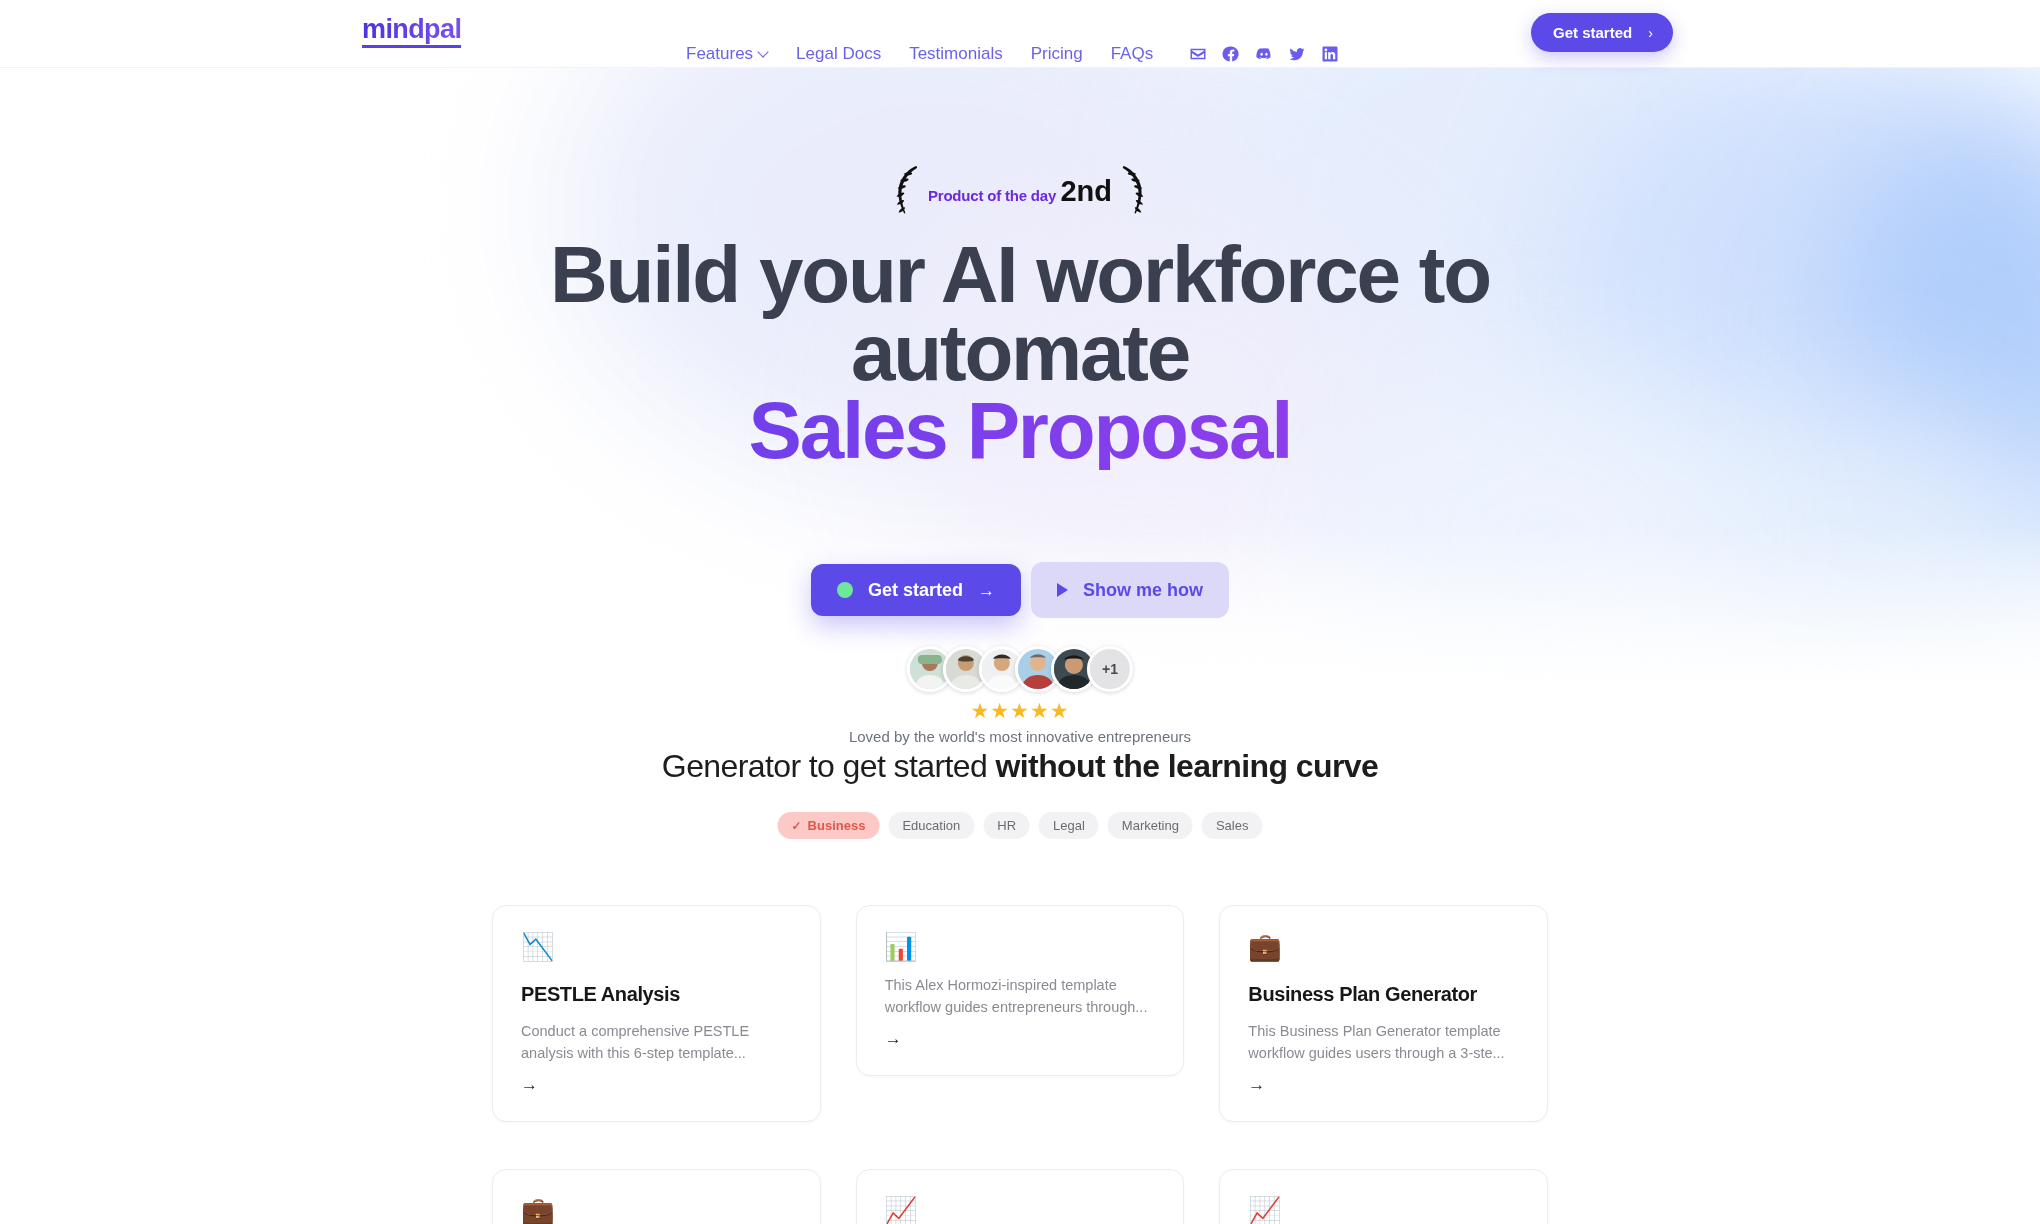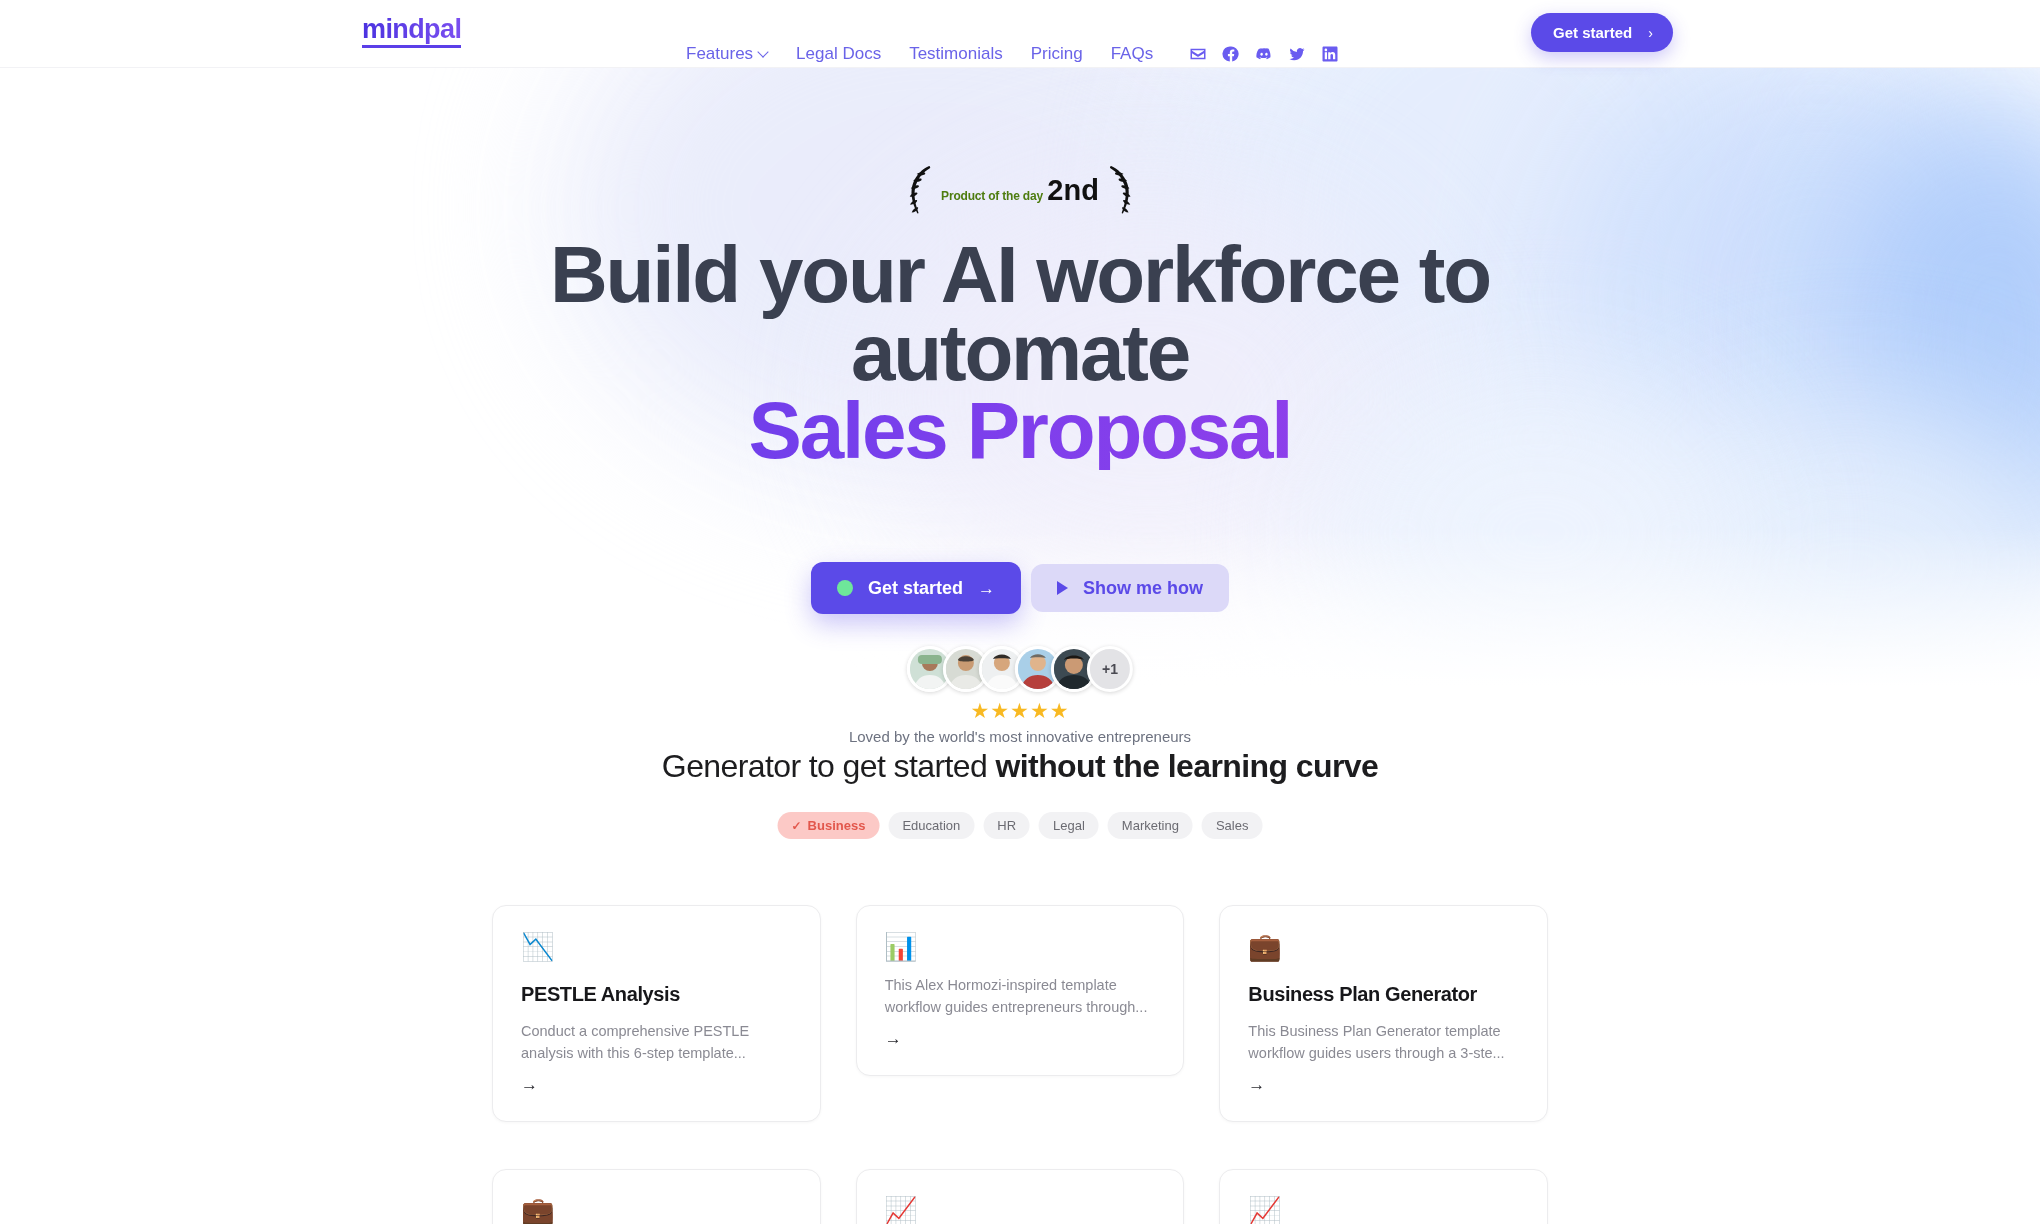--- a/index.html
+++ b/index.html
@@ -85,21 +85,21 @@
   
   .hero { position:absolute; left:0; top:68px; width:2040px; z-index:10; }
 
   .ph-badge {
     position:absolute; left:50%; transform:translateX(-50%); top:94px;
     display:flex; align-items:center; gap:4px; height:58px;
   }
   .laurel { font-size:0; line-height:0; }
   .laurel svg { display:block; }
   .ph-text { text-align:center; padding:0 4px; }
-  .ph-title { font-size:12px; font-weight:800; color:#4d7c0f; letter-spacing:-.2px; line-height:18px; white-space:nowrap; }
+  .ph-title { font-size:15px; font-weight:800; color:#6d28d9; letter-spacing:-.2px; line-height:18px; white-space:nowrap; }
   .ph-rank  { font-size:29px; font-weight:800; color:#111; line-height:26px; margin-top:1px; }
 
   .headline {
     position:absolute; left:50%; transform:translateX(-50%); top:168px;
     width:1560px; text-align:center;
     font-size:80px; line-height:78px; font-weight:800;
     letter-spacing:-2.2px; color:#3a4050;
     font-family:"Liberation Sans", sans-serif;
   }
   .headline .ln { display:block; }
@@ -116,21 +116,21 @@
     height:52px; padding:0 26px;
     background:#5b4ae8; color:#fff; border:none; border-radius:12px;
     display:flex; align-items:center; gap:15px;
     font-size:18px; font-weight:700; cursor:pointer;
     box-shadow:0 10px 26px rgba(91,74,232,.32);
     font-family:"Liberation Sans", sans-serif;
   }
   .dot-green { width:16px; height:16px; border-radius:50%; background:#6ee79a; display:block; flex:none; }
   .btn-primary .arr { font-size:17px; font-weight:400; line-height:1; }
   .btn-secondary {
-    height:48px; padding:0 26px;
+    height:56px; padding:0 26px;
     background:#dcd9f8; color:#5b4ae8; border:none; border-radius:12px;
     display:flex; align-items:center; gap:15px;
     font-size:18px; font-weight:600; cursor:pointer;
     font-family:"Liberation Sans", sans-serif;
   }
   .play-tri {
     width:0; height:0; flex:none;
     border-left:11px solid #5b4ae8;
     border-top:7px solid transparent;
     border-bottom:7px solid transparent;

